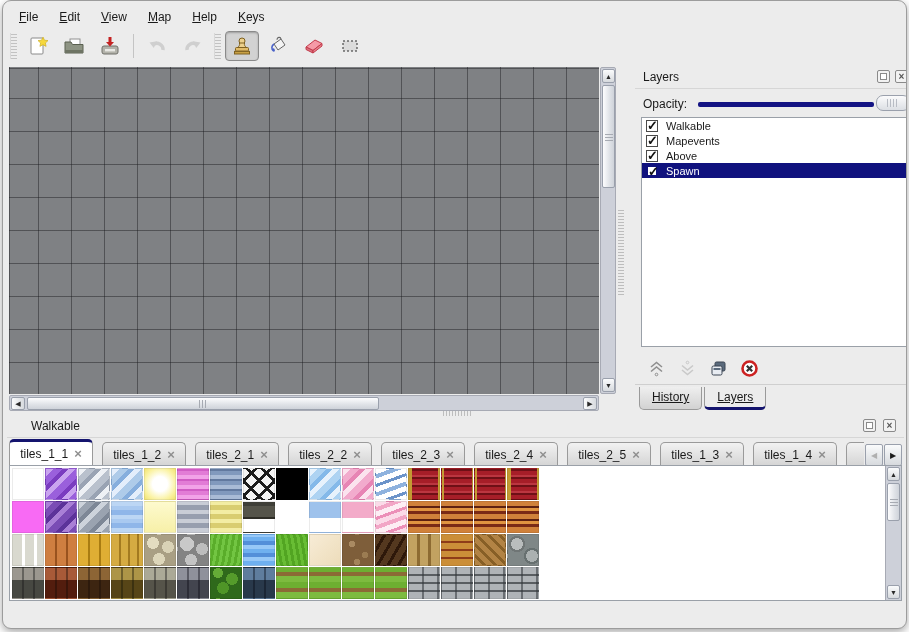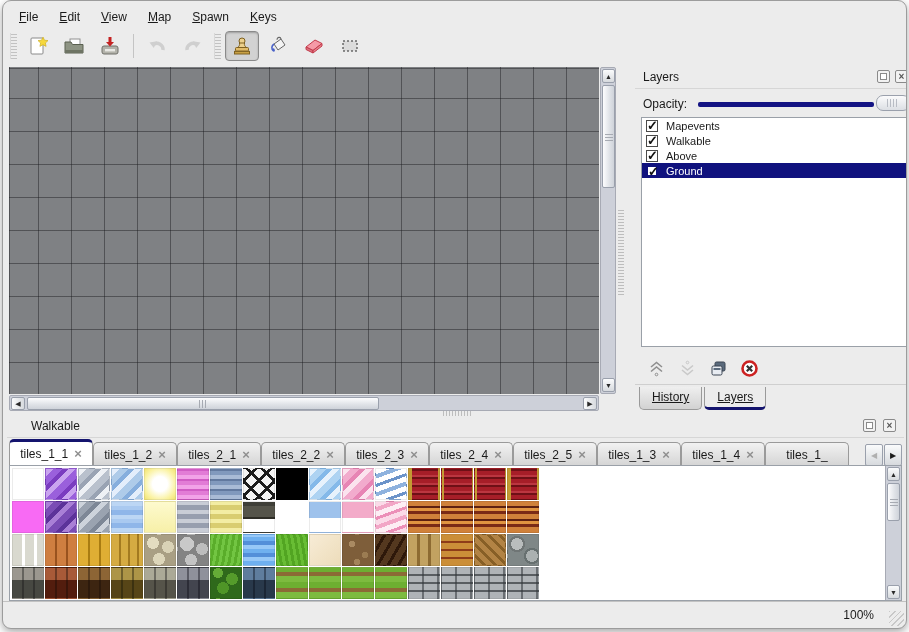--- a/index.html
+++ b/index.html
@@ -108,21 +108,21 @@
            background:linear-gradient(0deg,#d2d2d2,#efefef); margin-right:2px; }
   .s-tab.active { background:#ececec; border-bottom:3px solid #14146e; font-weight:normal; }
 
   
   .tilesets-panel { position:absolute; left:4px; top:413px; width:897px; height:189px; }
   .ts-tabs { position:absolute; left:2px; top:25px; right:40px; height:27px; display:flex;
              overflow:hidden; align-items:flex-end; }
   .ts-tab { flex:0 0 84px; height:24px; display:flex; align-items:center; justify-content:center;
             gap:6px; font-size:12px; border:1px solid #9a9a9a; border-bottom:none;
             border-radius:5px 5px 0 0; background:linear-gradient(180deg,#f2f2f2,#d4d4d4);
-            margin-right:0; white-space:nowrap; overflow:hidden; }
+            margin-right:9px; white-space:nowrap; overflow:hidden; }
   .ts-tab.active { height:27px; background:#ffffff; border-top:3px solid #14146e; }
   .tab-close { color:#8f8f8f; font-weight:bold; font-size:13px; line-height:10px; }
   .ts-scroll { position:absolute; right:2px; top:30px; height:22px; display:flex; }
   .ts-scroll .sbb { width:18px; height:22px; border:1px solid #9aa0ac; border-radius:2px;
     background:linear-gradient(180deg,#fafbfc,#d7dade); display:flex; align-items:center;
     justify-content:center; font-size:8px; margin-left:1px; }
   .ts-scroll .sbb.disabled { color:#b0b0b0; }
 
   .ts-content { position:absolute; left:2px; right:2px; top:51px; bottom:2px;
                 background:#ffffff; border:1px solid #9aa0a8; overflow:hidden; }
@@ -144,21 +144,21 @@
 </head>
 <body>
 
 <div class="window">
 
   <div class="menubar">
     <span class="menu-item">File</span>
     <span class="menu-item">Edit</span>
     <span class="menu-item">View</span>
     <span class="menu-item">Map</span>
-    <span class="menu-item">Spawn</span>
+    <span class="menu-item">Help</span>
     <span class="menu-item">Keys</span>
   </div>
 
   <div class="toolbar">
     <div class="tb-handle"></div>
     <div class="tb-btn">
       <svg viewBox="0 0 22 22">
         <rect x="4" y="3" width="12" height="16" rx="1" fill="#ffffff" stroke="#8a8a8a"></rect>
         <polygon points="16,2 17.5,5.2 21,5.6 18.4,8 19.1,11.4 16,9.7 12.9,11.4 13.6,8 11,5.6 14.5,5.2" fill="#f6d83c" stroke="#c8a818" stroke-width=".6"></polygon>
       </svg>
@@ -245,33 +245,33 @@
       <span class="win-btn close-btn" style="right:8px">×</span>
     </div>
     <div class="opacity-row">
       <span class="opacity-label">Opacity:</span>
       <div class="opacity-track"></div>
       <div class="opacity-handle"></div>
     </div>
     <div class="layer-list">
       <div class="layer-row">
         <span class="checkbox"></span>
-        <span>Mapevents</span>
+        <span>Walkable</span>
       </div>
       <div class="layer-row">
         <span class="checkbox"></span>
-        <span>Walkable</span>
+        <span>Mapevents</span>
       </div>
       <div class="layer-row">
         <span class="checkbox"></span>
         <span>Above</span>
       </div>
       <div class="layer-row selected">
         <span class="checkbox"></span>
-        <span>Ground</span>
+        <span>Spawn</span>
       </div>
     </div>
     <div class="layer-actions">
       <div class="la-btn">
         <svg viewBox="0 0 19 19">
           <path d="M4 8 L9.5 3.5 L15 8" fill="none" stroke="#8f8f8f" stroke-width="1.6"></path>
           <path d="M4 12.5 L9.5 8 L15 12.5" fill="none" stroke="#8f8f8f" stroke-width="1.6"></path>
           <circle cx="9.5" cy="15.5" r="1.3" fill="none" stroke="#8f8f8f"></circle>
         </svg>
       </div>
@@ -425,18 +425,14 @@
           <div class="tile" style="background: repeating-linear-gradient(90deg, rgba(0, 0, 0, 0) 0px, rgba(0, 0, 0, 0) 13px, rgba(50, 54, 58, 0.55) 13px, rgba(50, 54, 58, 0.55) 15px), repeating-linear-gradient(0deg, rgb(175, 179, 183) 0px, rgb(175, 179, 183) 6px, rgb(89, 93, 97) 6px, rgb(89, 93, 97) 8px);"></div>
         </div>
       <div class="sb-v ts-sb-v">
         <div class="sb-btn up">▲</div>
         <div class="sb-thumb"></div>
         <div class="sb-btn down">▼</div>
       </div>
     </div>
   </div>
 
-  <div class="statusbar">
-    <span class="zoom-level">100%</span>
-    <div class="size-grip"></div>
-  </div>
 
 </div>
 
 </body></html>

